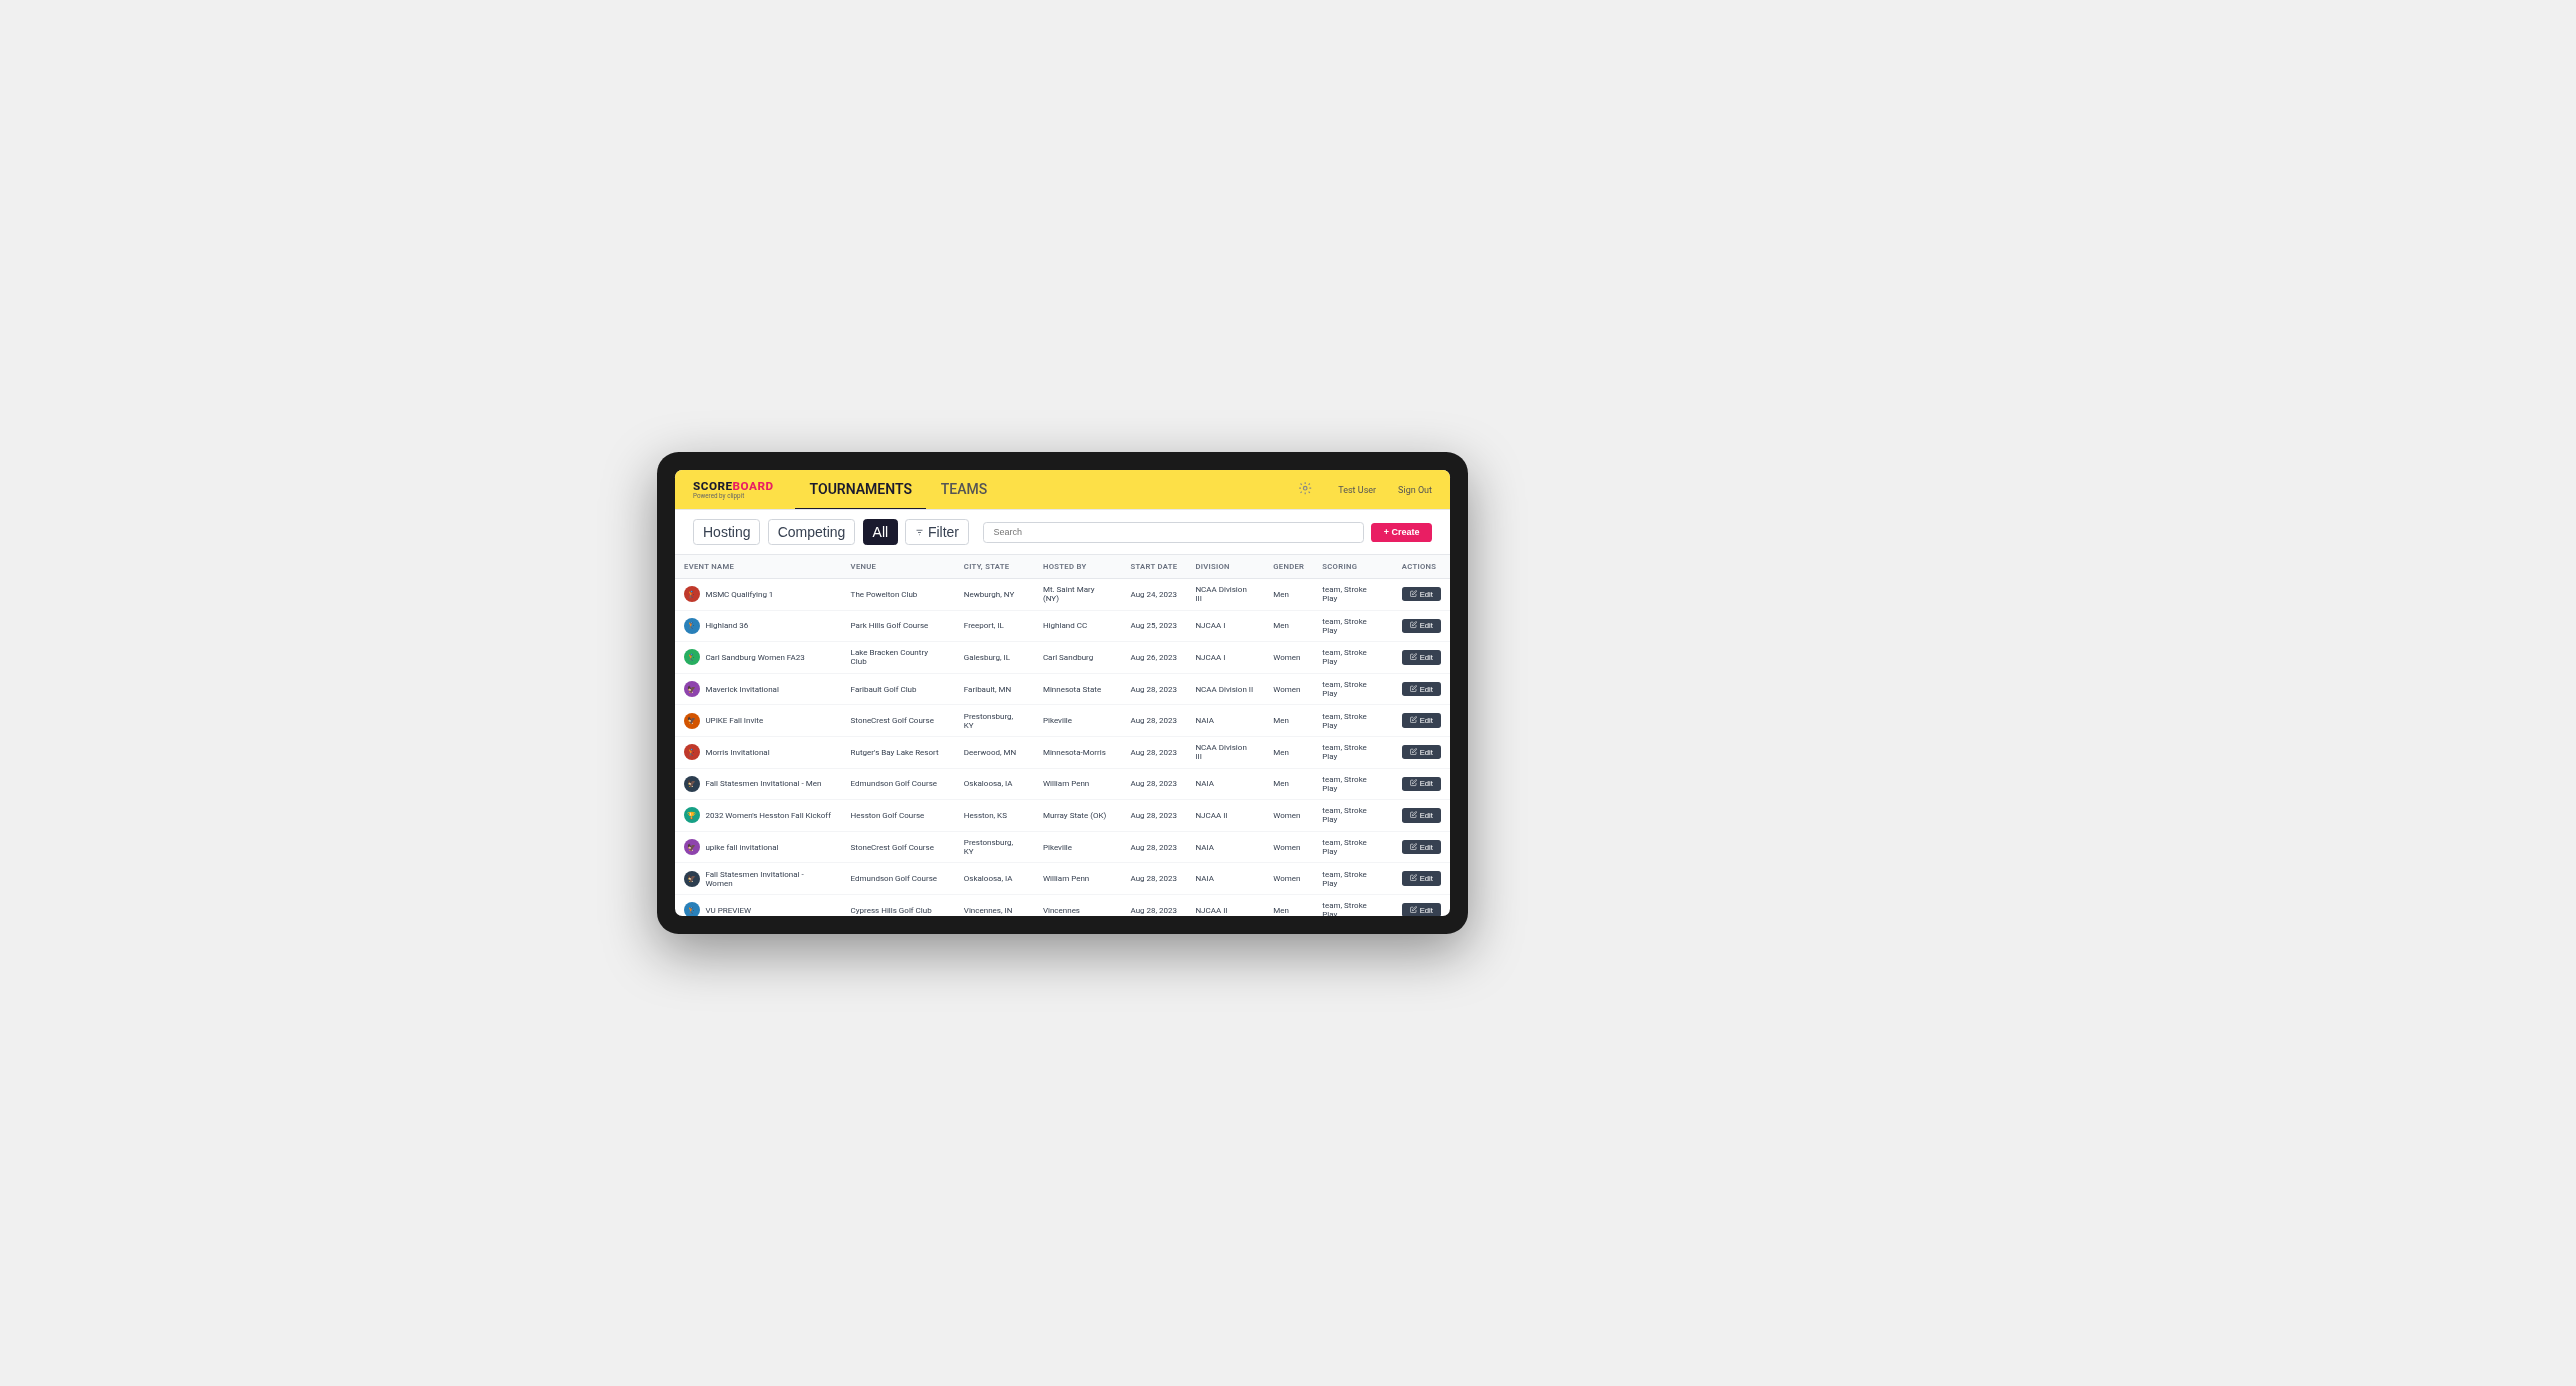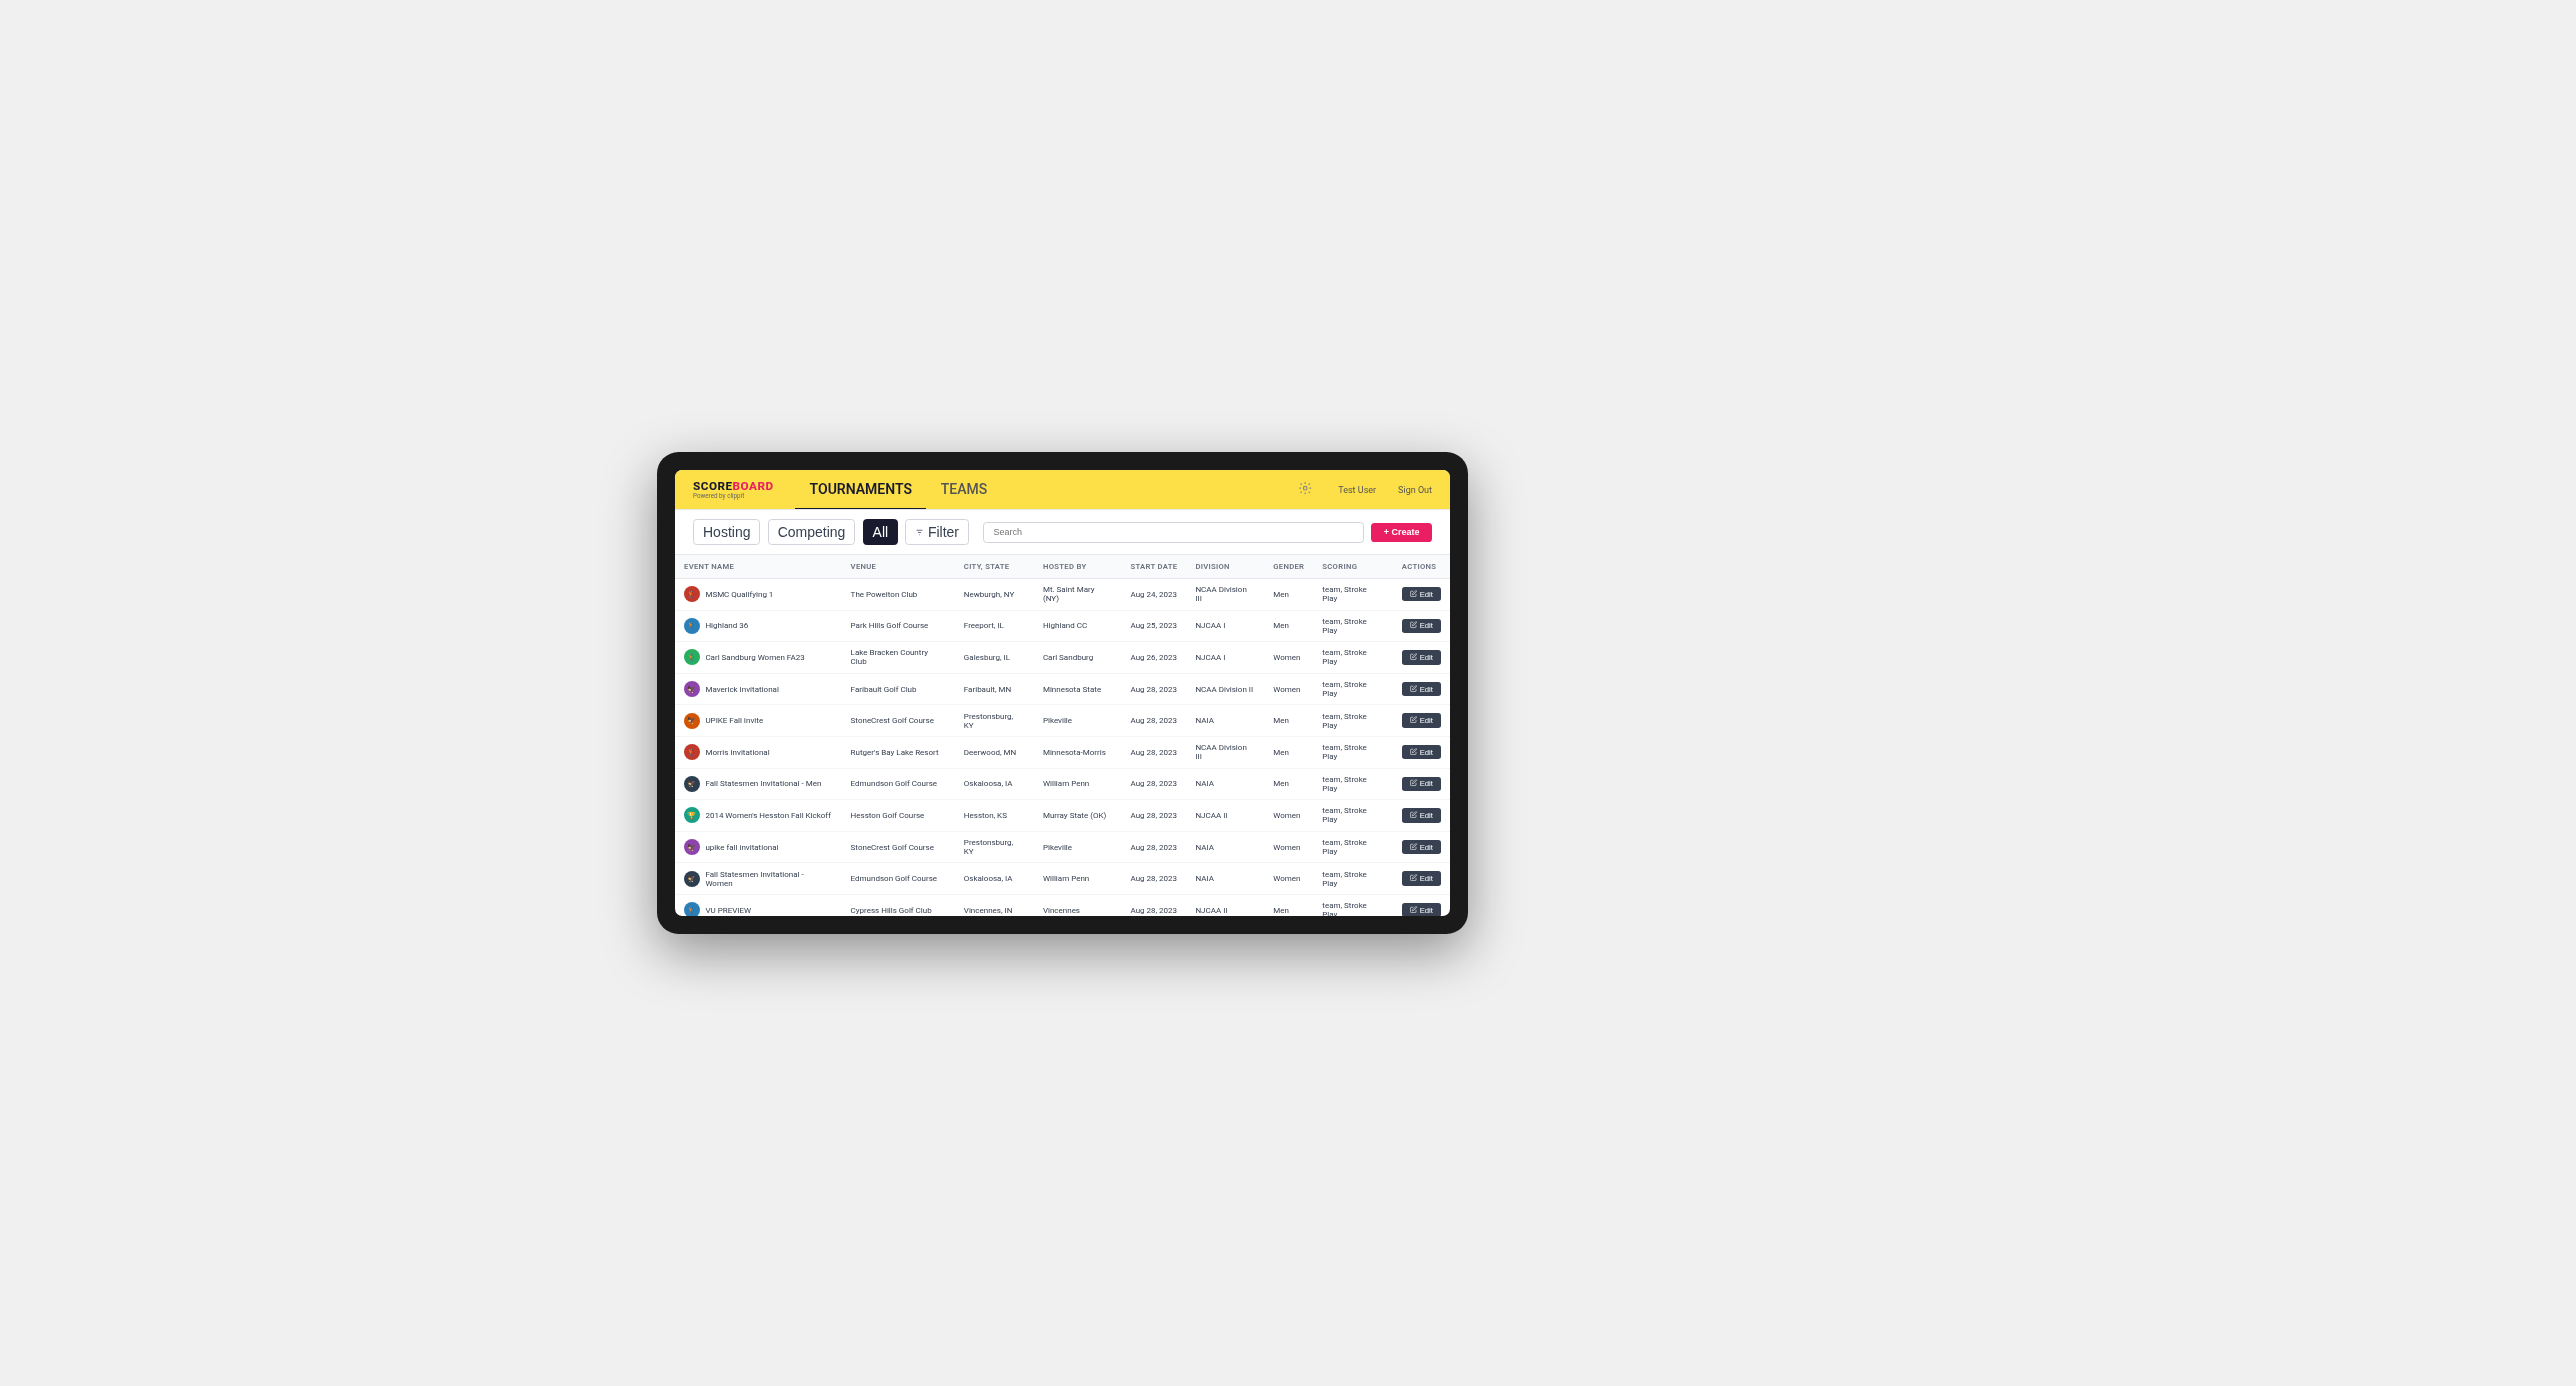--- a/index.html
+++ b/index.html
@@ -501,21 +501,21 @@
           <path d="M18.5 2.5a2.121 2.121 0 0 1 3 3L12 15l-4 1 1-4 9.5-9.5z"></path>
         </svg>
         Edit
       </button>
     </td>
   </tr>
               <tr>
     <td>
       <div class="event-name-cell">
         <div class="team-logo" style="background:#16a085;color:#fff;">🏆</div>
-        <span>2014 Women's Hesston Fall Kickoff</span>
+        <span>2032 Women's Hesston Fall Kickoff</span>
       </div>
     </td>
     <td>Hesston Golf Course</td>
     <td>Hesston, KS</td>
     <td>Murray State (OK)</td>
     <td>Aug 28, 2023</td>
     <td>NJCAA II</td>
     <td>Women</td>
     <td>team, Stroke Play</td>
     <td>

